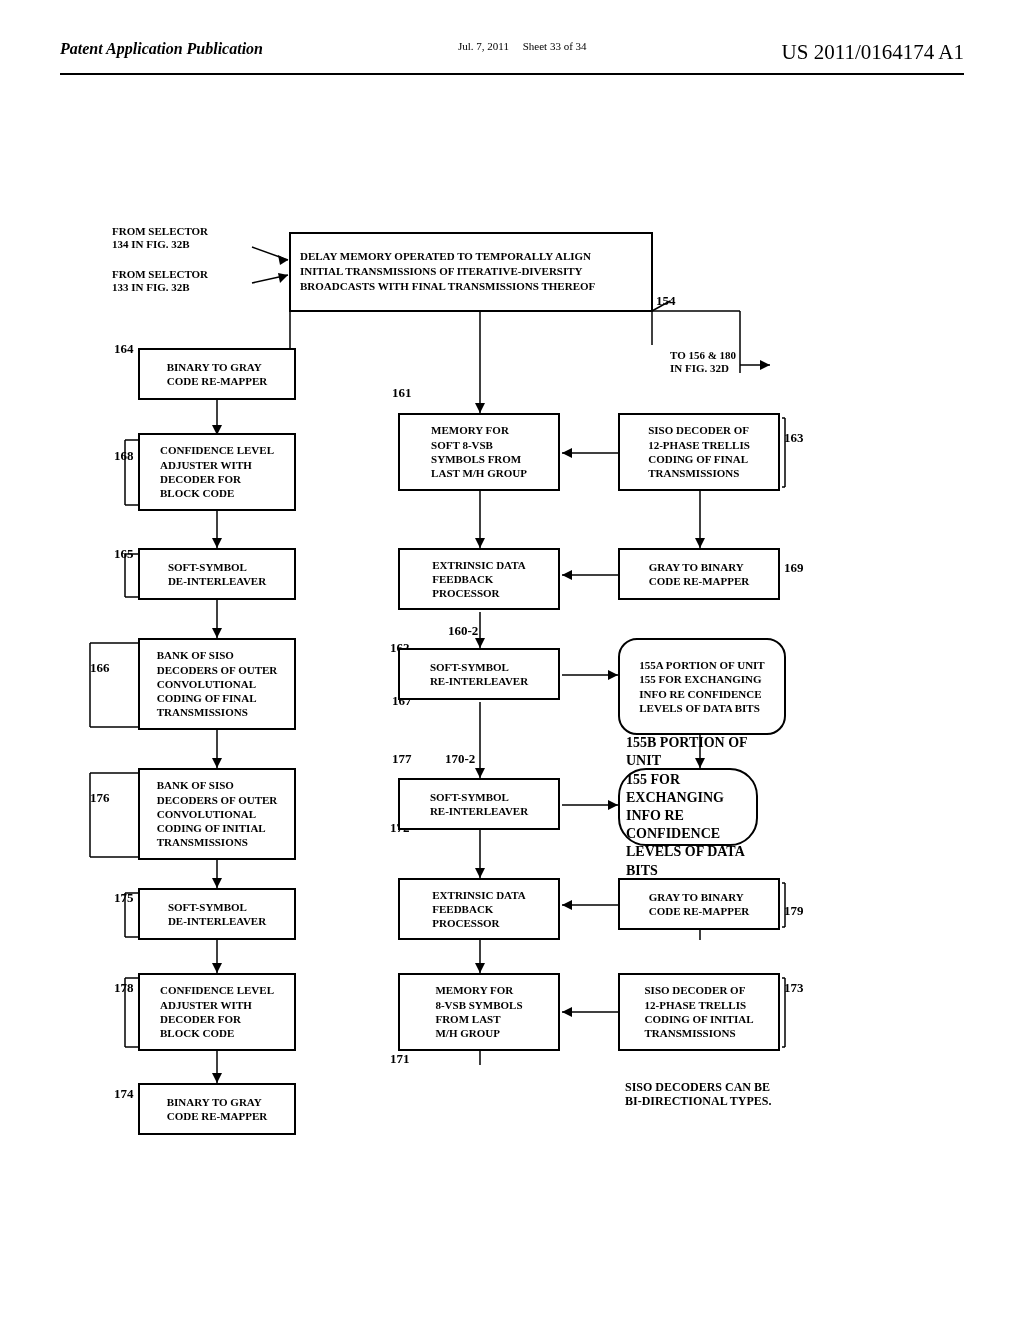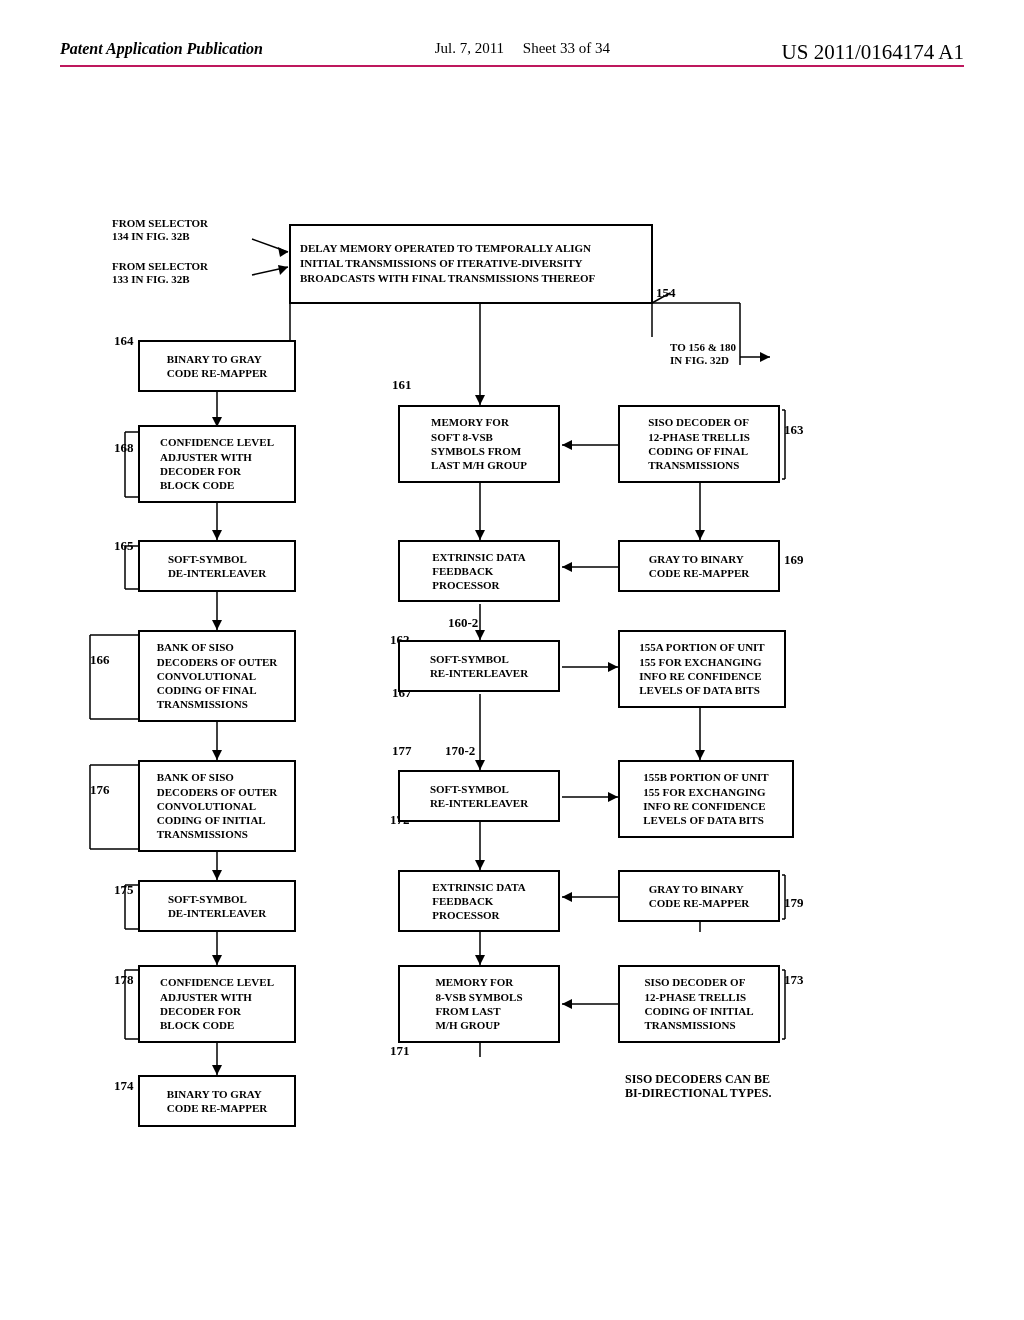--- a/index.html
+++ b/index.html
@@ -18,30 +18,30 @@
       padding: 40px 60px;
       position: relative;
     }
 
     
     .header {
       display: flex;
       justify-content: space-between;
       align-items: flex-start;
       margin-bottom: 30px;
-      padding-bottom: 0;
-      border-bottom: 2px solid #be185d;
+      padding-bottom: 8px;
+      border-bottom: 2px solid #000000;
     }
     .header-left {
       font-size: 16px;
       font-weight: bold;
       font-style: italic;
     }
     .header-middle {
-      font-size: 15px;
+      font-size: 11px;
       text-align: center;
     }
     .header-right {
       font-size: 21px;
     }
 
     
     .diagram-area {
       position: relative;
       width: 100%;
@@ -305,33 +305,33 @@
     </div>
 
     <div class="box" style="left:78px; top:533px; width:158px; height:92px; font-size:11px;">
       BANK OF SISO<br>DECODERS OF OUTER<br>CONVOLUTIONAL<br>CODING OF FINAL<br>TRANSMISSIONS
     </div>
 
     <div class="box" style="left:338px; top:543px; width:162px; height:52px; font-size:11px;">
       SOFT-SYMBOL<br>RE-INTERLEAVER
     </div>
 
-    <div class="box" style="left:558px; top:533px; width:168px; height:78px; font-size:11px;">
+    <div class="box" style="left:558px; top:533px; width:168px; height:97px; font-size:11px;border-radius:19px;">
       155A PORTION OF UNIT<br>155 FOR EXCHANGING<br>INFO RE CONFIDENCE<br>LEVELS OF DATA BITS
     </div>
 
     <div class="box" style="left:78px; top:663px; width:158px; height:92px; font-size:11px;">
       BANK OF SISO<br>DECODERS OF OUTER<br>CONVOLUTIONAL<br>CODING OF INITIAL<br>TRANSMISSIONS
     </div>
 
     <div class="box" style="left:338px; top:673px; width:162px; height:52px; font-size:11px;">
       SOFT-SYMBOL<br>RE-INTERLEAVER
     </div>
 
-    <div class="box" style="left:558px; top:663px; width:176px; height:78px; font-size:11px;">
+    <div class="box" style="left:558px; top:663px; width:140px; height:78px; font-size:14px;border-radius:28px;">
       155B PORTION OF UNIT<br>155 FOR EXCHANGING<br>INFO RE CONFIDENCE<br>LEVELS OF DATA BITS
     </div>
 
     <div class="box" style="left:78px; top:783px; width:158px; height:52px; font-size:11px;">
       SOFT-SYMBOL<br>DE-INTERLEAVER
     </div>
 
     <div class="box" style="left:338px; top:773px; width:162px; height:62px; font-size:11px;">
       EXTRINSIC DATA<br>FEEDBACK<br>PROCESSOR
     </div>

